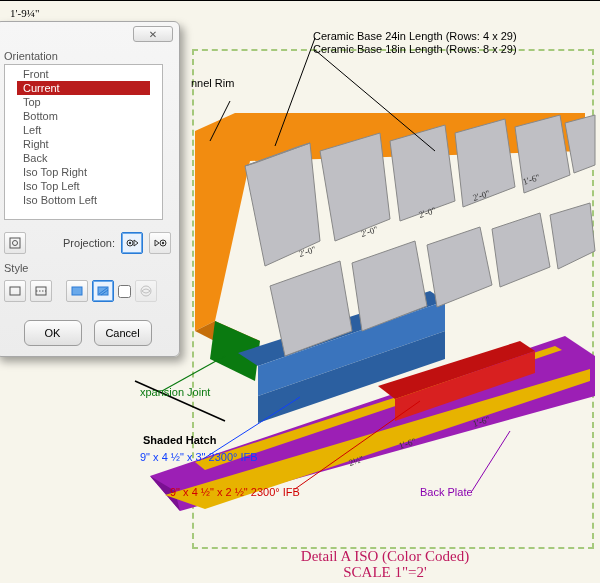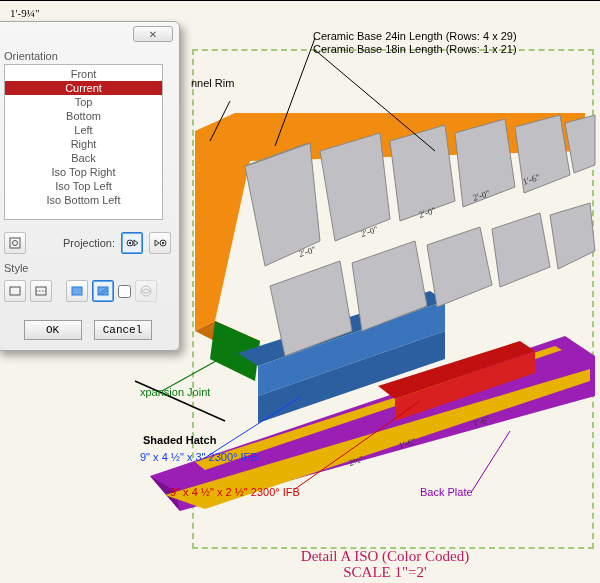--- a/index.html
+++ b/index.html
@@ -79,24 +79,23 @@
     cursor: pointer;
   }
   .section-label {
     padding: 4px 8px 2px 8px;
     color: #555;
   }
   .listbox {
     margin: 0 16px 8px 8px;
     background: #fff;
     border: 1px solid #b6b6b6;
-    padding: 2px 0;
+    padding: 2px 12px;
     height: 156px;
     overflow: hidden;
-    text-align: center;
   }
   .opt {
     padding: 1px 6px;
     cursor: default;
     color: #555;
   }
   .opt.selected {
     background: #b91c1c;
     color: #fff;
   }
@@ -134,27 +133,26 @@
     padding: 4px 8px 10px 8px;
   }
   .btn-row {
     display: flex;
     justify-content: center;
     gap: 12px;
     padding: 8px 8px 10px 8px;
   }
   .push {
     min-width: 58px;
-    height: 20px;
+    height: 26px;
     border: 1px solid #9c9c9c;
-    border-radius: 0;
+    border-radius: 6px;
     background: linear-gradient(#fdfdfd,#e0e0e0);
     font-size: 11px;
     cursor: pointer;
-    font-family: Liberation Mono, monospace;
   }
   svg { position: absolute; }
 </style>
 </head>
 <body>
 
 <div class="dim-top">1'-9¼"</div>
 
 <div class="drawing-frame"></div>
 
@@ -217,21 +215,21 @@
     <text x="474" y="200" transform="rotate(-18 474 200)">2'-0"</text>
     <text x="524" y="184" transform="rotate(-18 524 184)">1'-6"</text>
 
     <text x="350" y="465" transform="rotate(-18 350 465)">2½"</text>
     <text x="400" y="448" transform="rotate(-18 400 448)">1'-6"</text>
     <text x="474" y="426" transform="rotate(-18 474 426)">1'-6"</text>
   </g>
 </svg>
 
 <div class="annot" style="left:313px;top:29px">Ceramic Base 24in Length (Rows: 4 x 29)</div>
-<div class="annot" style="left:313px;top:42px">Ceramic Base 18in Length (Rows: 1 x 21)</div>
+<div class="annot" style="left:313px;top:42px">Ceramic Base 18in Length (Rows: 8 x 29)</div>
 <div class="annot" style="left:191px;top:76px">nnel Rim</div>
 <div class="annot green" style="left:140px;top:385px">xpansion Joint</div>
 <div class="annot" style="left:143px;top:433px;font-weight:bold">Shaded Hatch</div>
 <div class="annot blue" style="left:140px;top:450px">9" x 4 ½" x 3" 2300° IFB</div>
 <div class="annot red" style="left:170px;top:485px">9" x 4 ½" x 2 ½" 2300° IFB</div>
 <div class="annot purple" style="left:420px;top:485px">Back Plate</div>
 
 <div class="annot title" style="left:260px;top:547px;width:250px">Detail A ISO (Color Coded)</div>
 <div class="annot title" style="left:260px;top:563px;width:250px">SCALE 1"=2'</div>
 

